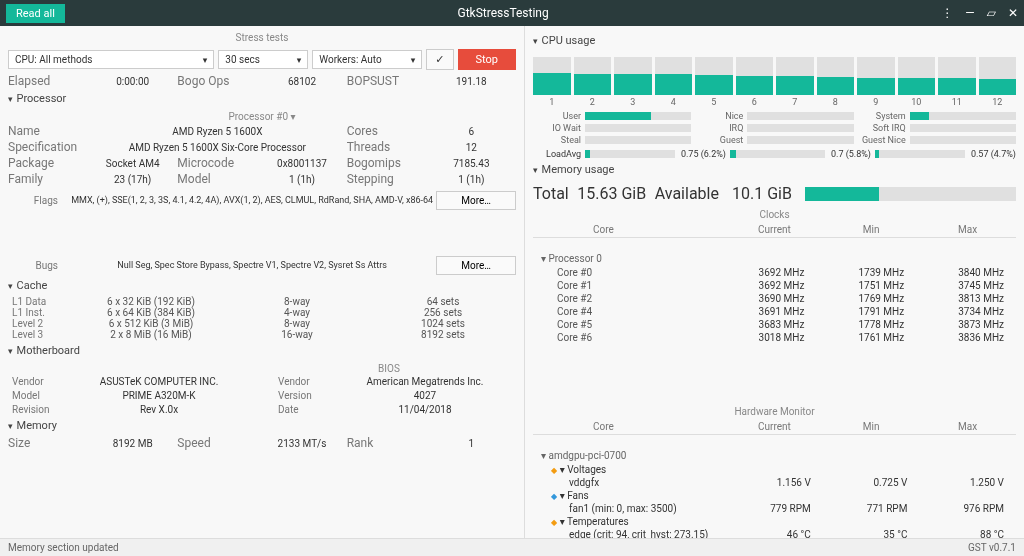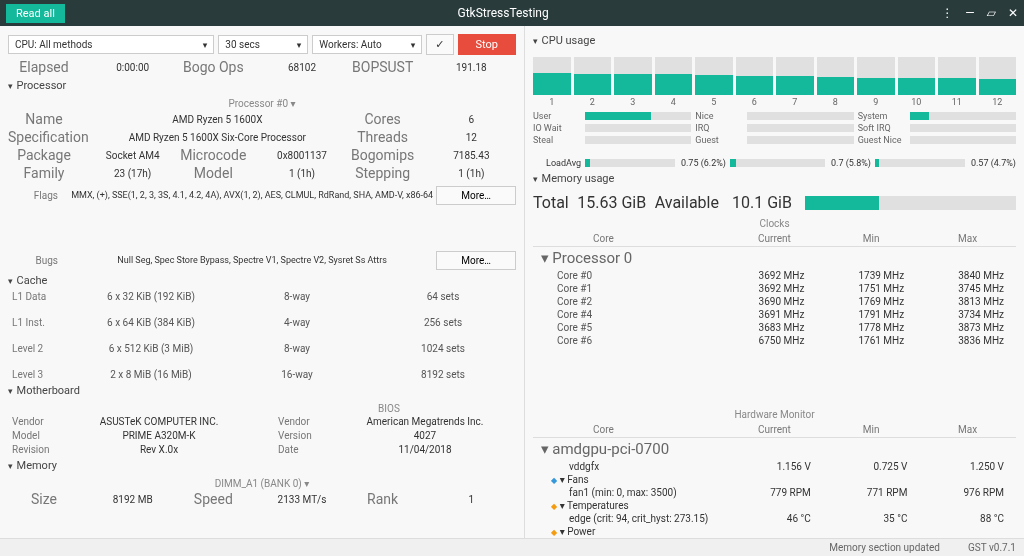--- a/index.html
+++ b/index.html
@@ -18,77 +18,78 @@
 .center-label { text-align: center; color: #888; font-size: 10px; padding: 2px 0; }
 .row { display: flex; align-items: center; min-height: 20px; margin-top: 45px; }
 .lbl { text-align: right; padding-right: 10px; color: #777; font-size: 10px; }
 .val { text-align: center; font-size: 10px; color: #333; }
 .stress-row { display: flex; gap: 4px; align-items: center; padding: 4px 0; }
 .combo { flex: 1; background: #fff; border: 1px solid #ccc; padding: 3px 6px; font-size: 10px; display: flex; justify-content: space-between; align-items: center; cursor: pointer; }
 .combo .cv { font-size: 9px; }
 .stop-btn { background: #e74c3c; color: #fff; border: none; padding: 4px 18px; font-size: 11px; cursor: pointer; }
 .check-btn, .chk { padding: 3px 8px; border: 1px solid #ccc; background: #fafafa; font-size: 11px; }
 .grid3 { display: grid; grid-template-columns: 80px 1fr 80px 1fr 80px 1fr; gap: 2px 0; align-items: center; }
-.grid3 .l { text-align: center; padding-right: 8px; color: #777; font-size: 14px; }
+.grid3 .l { text-align: left; padding-right: 8px; color: #777; font-size: 12px; }
 .grid3 .v { text-align: center; font-size: 10px; }
 .more-btn { border: 1px solid #ccc; background: #fafafa; padding: 3px 24px; font-size: 10px; cursor: pointer; }
-.cache-grid { display: grid; grid-template-columns: 70px 1fr 1fr 1fr; gap: 15px 0; }
+.cache-grid { display: grid; grid-template-columns: 70px 1fr 1fr 1fr; gap: 0 0; }
 .cache-grid div { font-size: 10px; text-align: center; color: #555; }
 .cache-grid .cl { text-align: left; padding-left: 4px; color: #777; }
 .mb-grid { display: flex; gap: 24px; }
 .mb-col { flex: 1; display: grid; grid-template-columns: 60px 1fr; gap: 3px 0; }
 .mb-col div { font-size: 10px; }
 .mb-col .ml { text-align: left; color: #777; padding-left: 4px; }
 .mb-col .mv { text-align: center; }
 .cpu-bars { display: flex; gap: 3px; padding: 6px 0 2px; }
 .cpu-bar { flex: 1; display: flex; flex-direction: column; align-items: center; }
 .cpu-bar .bar { width: 100%; height: 38px; background: #e0e0e0; position: relative; }
 .cpu-bar .fill { position: absolute; bottom: 0; left: 0; right: 0; background: #14b89a; }
 .cpu-bar .num { font-size: 9px; color: #666; margin-top: 2px; }
 .usage-row { display: grid; grid-template-columns: 48px 1fr 48px 1fr 48px 1fr; gap: 2px 4px; align-items: center; margin-top: 2px; }
-.usage-row .ul { font-size: 9px; color: #666; }
+.usage-row .ul { font-size: 9px; color: #666; text-align: right; }
 .mini-bar { height: 8px; background: #e0e0e0; position: relative; }
 .mini-bar .mf { position: absolute; left: 0; top: 0; bottom: 0; background: #14b89a; }
-.loadavg { display: grid; grid-template-columns: 48px 1fr 1fr 1fr; gap: 4px; align-items: center; margin-top: 13px; font-size: 9px; }
+.loadavg { display: grid; grid-template-columns: 48px 1fr 1fr 1fr; gap: 4px; align-items: center; margin-top: 4px; font-size: 9px; }
 .loadavg .la-cell { display: flex; align-items: center; gap: 6px; }
 .loadavg .la-bar { flex: 1; height: 8px; background: #e0e0e0; position: relative; }
 .loadavg .la-fill { position: absolute; left: 0; top: 0; bottom: 0; background: #14b89a; }
 .mem-row { display: flex; align-items: center; gap: 8px; font-size: 16px; padding: 4px 0; }
 .mem-bar { flex: 1; height: 14px; background: #e0e0e0; position: relative; }
 .mem-bar .mfill { position: absolute; left: 0; top: 0; bottom: 0; background: #14b89a; }
 .tbl-hdr { display: grid; grid-template-columns: 2fr 1fr 1fr 1fr; font-size: 10px; color: #777; border-bottom: 1px solid #ddd; padding: 2px 0; text-align: center; }
 .tbl-hdr .th0 { text-align: left; padding-left: 60px; }
 .clk-row { display: grid; grid-template-columns: 2fr 1fr 1fr 1fr; font-size: 10px; padding: 1px 0; gap: 8px; }
 .clk-row .c0 { padding-left: 24px; color: #555; }
 .clk-row .cv { text-align: right; padding-right: 12px; }
-.tree-toggle { font-size: 15px; color: #666; padding: 2px 8px; }
+.tree-toggle { font-size: 10px; color: #666; padding: 2px 8px; margin-top: 13px; }
 .hw-row { display: grid; grid-template-columns: 2fr 1fr 1fr 1fr; font-size: 10px; padding: 1px 0; }
 .hw-row .h0 { padding-left: 18px; }
 .hw-row .hv { text-align: right; padding-right: 12px; }
-.statusbar { height: 18px; background: #f0f0f0; border-top: 1px solid #ddd; display: flex; justify-content: flex-end; align-items: center; padding: 0 8px; font-size: 10px; color: #666; gap: 28px; }
+.statusbar { height: 18px; background: #f0f0f0; border-top: 1px solid #ddd; display: flex; justify-content: space-between; align-items: center; padding: 0 8px; font-size: 10px; color: #666; gap: 28px; }
 .diamond { color: #f39c12; font-size: 8px; }
 .diamond-b { color: #3498db; font-size: 8px; }
 </style>
 </head>
 <body>
 
 <div class="titlebar">
   <button class="read-btn">Read all</button>
   <div class="title">GtkStressTesting</div>
   <div class="win-ctrl">
     <span>⋮</span>
     <span>—</span>
     <span>▱</span>
     <span>✕</span>
   </div>
 </div>
 
 <div class="main">
   <div class="col col-left">
 
+    <div class="center-label">Stress tests</div>
     <div class="stress-row">
       <div class="combo">
           <span>CPU: All methods</span>
           <span class="cv">▾</span>
         </div>
       <div class="combo" style="flex:0 0 90px">
           <span>30 secs</span>
           <span class="cv">▾</span>
         </div>
       <div class="combo" style="flex:0 0 110px">
@@ -189,21 +190,20 @@
           <div class="mv">4027</div>
         <div class="ml">Date</div>
           <div class="mv">11/04/2018</div>
       </div>
     </div>
 
     <div class="section-hdr">
         <span class="arrow">▾</span>
         <span>Memory</span>
       </div>
-    <div class="center-label">DIMM_A1 (BANK 0)  ▾</div>
     <div class="grid3">
       <div class="l">Size</div>
         <div class="v">8192 MB</div>
       <div class="l">Speed</div>
         <div class="v">2133 MT/s</div>
       <div class="l">Rank</div>
         <div class="v">1</div>
     </div>
   </div>
 
@@ -384,36 +384,42 @@
           <div class="cv">3734 MHz</div>
         </div>
         <div class="clk-row">
           <div class="c0">Core #5</div>
           <div class="cv">3683 MHz</div>
           <div class="cv">1778 MHz</div>
           <div class="cv">3873 MHz</div>
         </div>
         <div class="clk-row">
           <div class="c0">Core #6</div>
-          <div class="cv">6750 MHz</div>
+          <div class="cv">3018 MHz</div>
           <div class="cv">1761 MHz</div>
           <div class="cv">3836 MHz</div>
         </div>
       </div>
 
     <div style="height:60px"></div>
     <div class="center-label">Hardware Monitor</div>
     <div class="tbl-hdr">
       <div class="th0">Core</div>
         <div>Current</div>
         <div>Min</div>
         <div>Max</div>
     </div>
     <div class="tree-toggle">▾ <span>amdgpu-pci-0700</span></div>
     <div class="hw-row">
+        <div class="h0"><span class="diamond">◆</span> ▾ <span>Voltages</span></div>
+        <div></div>
+        <div></div>
+        <div></div>
+      </div>
+    <div class="hw-row">
         <div class="h0" style="padding-left:36px">vddgfx</div>
         <div class="hv">1.156 V</div>
         <div class="hv">0.725 V</div>
         <div class="hv">1.250 V</div>
       </div>
     <div class="hw-row">
         <div class="h0"><span class="diamond-b">◆</span> ▾ <span>Fans</span></div>
         <div></div>
         <div></div>
         <div></div>

